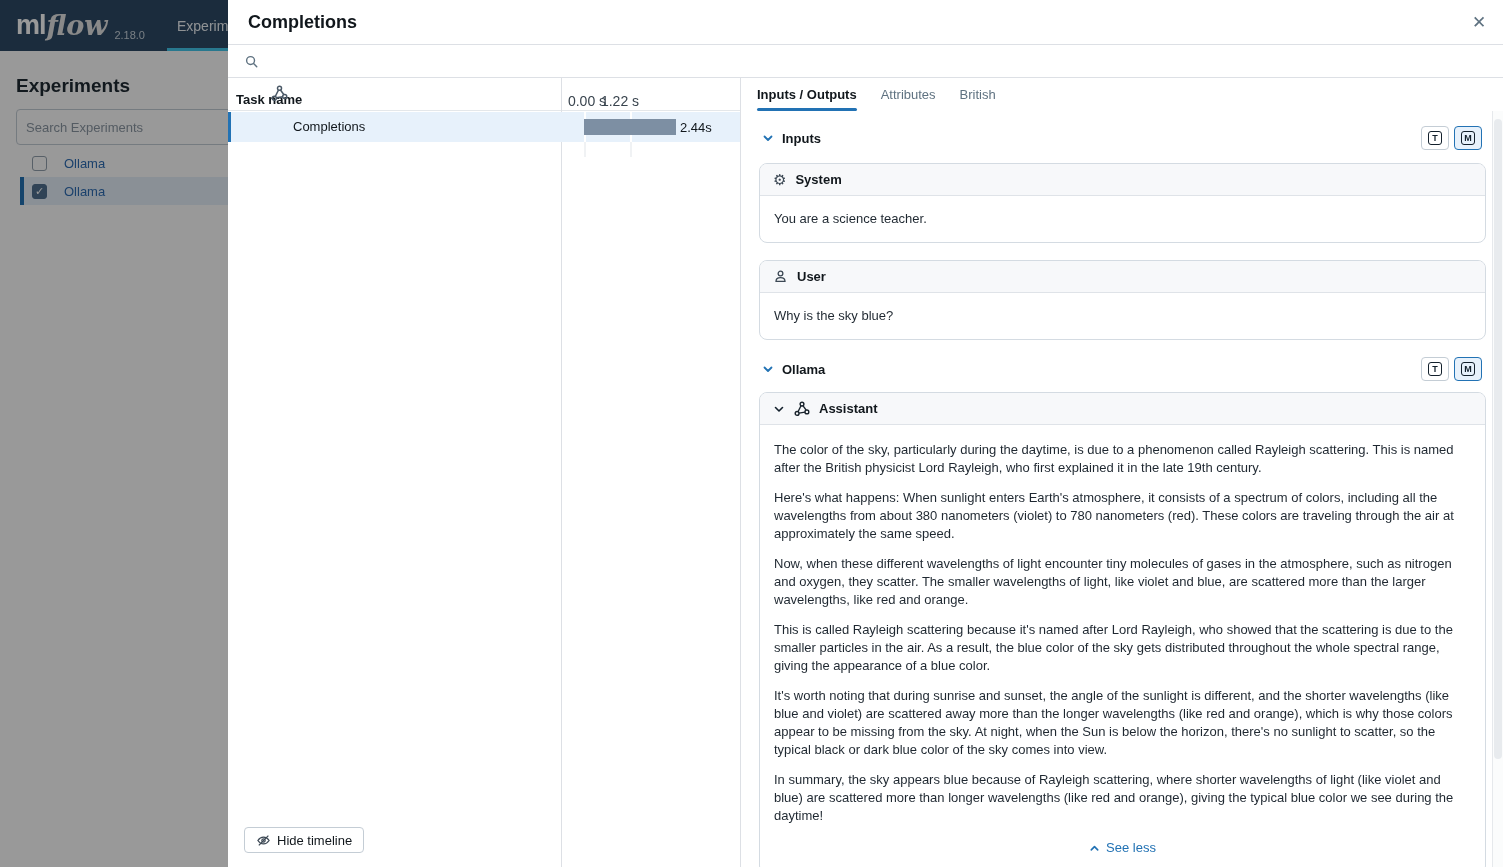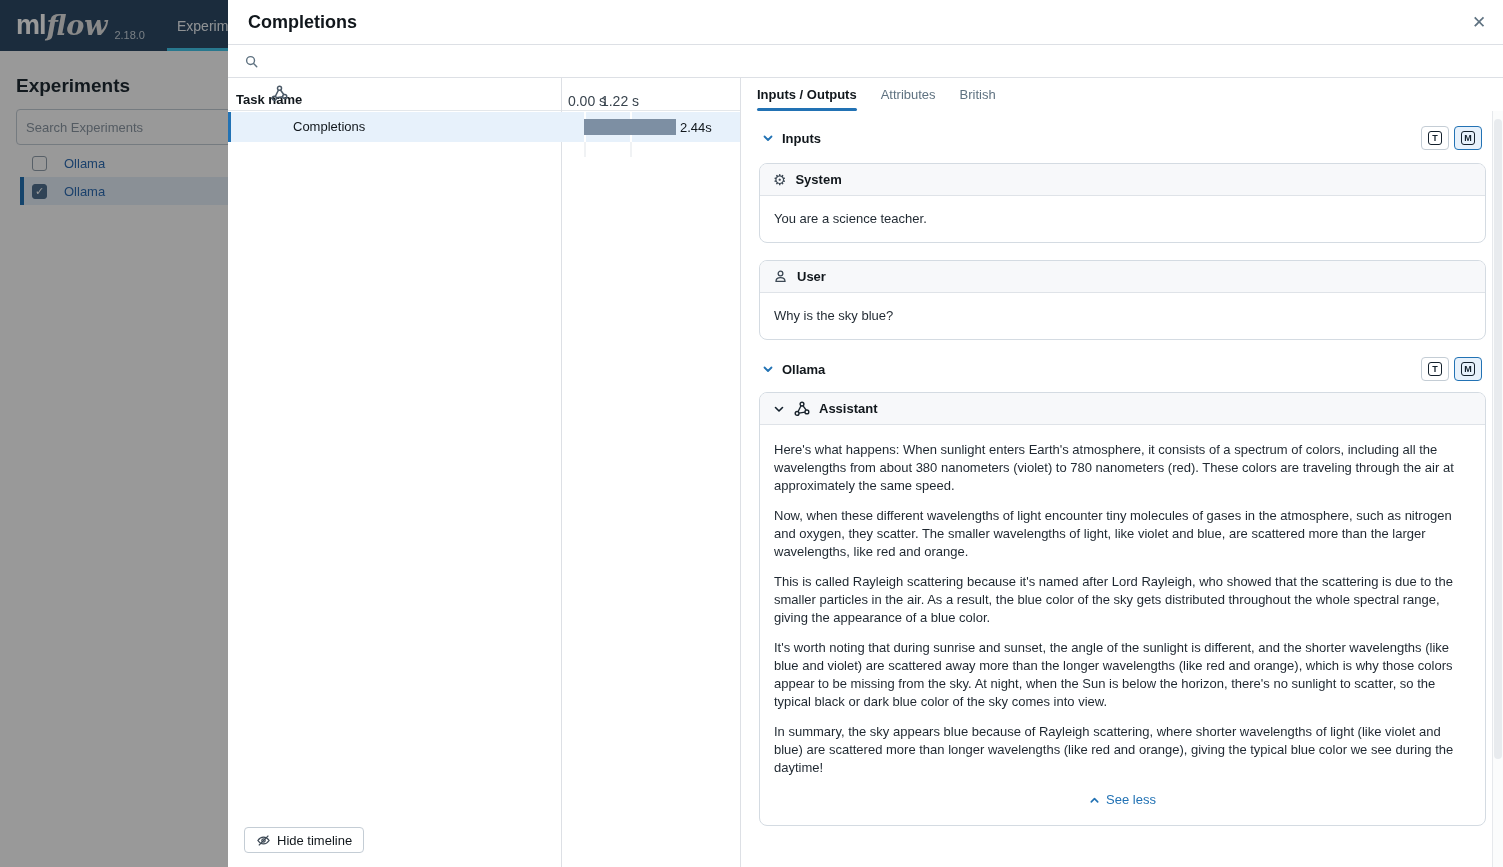--- a/index.html
+++ b/index.html
@@ -251,20 +251,21 @@
                     <circle cx="3.1" cy="12.4" r="1.9"></circle>
                     <circle cx="12.9" cy="10.9" r="1.9"></circle>
                     <line x1="7" y1="4.8" x2="4" y2="10.8"></line>
                     <line x1="8.9" y1="4.7" x2="12.2" y2="9.2"></line>
                     <line x1="5" y1="12.1" x2="11" y2="11.1"></line>
                   </svg>
               </span>
               <span class="msg-role">Assistant</span>
             </div>
             <div class="msg-body assistant-body">
+              <p>The color of the sky, particularly during the daytime, is due to a phenomenon called Rayleigh scattering. This is named after the British physicist Lord Rayleigh, who first explained it in the late 19th century.</p>
               <p>Here's what happens: When sunlight enters Earth's atmosphere, it consists of a spectrum of colors, including all the wavelengths from about 380 nanometers (violet) to 780 nanometers (red). These colors are traveling through the air at approximately the same speed.</p>
               <p>Now, when these different wavelengths of light encounter tiny molecules of gases in the atmosphere, such as nitrogen and oxygen, they scatter. The smaller wavelengths of light, like violet and blue, are scattered more than the larger wavelengths, like red and orange.</p>
               <p>This is called Rayleigh scattering because it's named after Lord Rayleigh, who showed that the scattering is due to the smaller particles in the air. As a result, the blue color of the sky gets distributed throughout the whole spectral range, giving the appearance of a blue color.</p>
               <p>It's worth noting that during sunrise and sunset, the angle of the sunlight is different, and the shorter wavelengths (like blue and violet) are scattered away more than the longer wavelengths (like red and orange), which is why those colors appear to be missing from the sky. At night, when the Sun is below the horizon, there's no sunlight to scatter, so the typical black or dark blue color of the sky comes into view.</p>
               <p>In summary, the sky appears blue because of Rayleigh scattering, where shorter wavelengths of light (like violet and blue) are scattered more than longer wavelengths (like red and orange), giving the typical blue color we see during the daytime!</p>
               <div class="see-less">
                 <span>
                   <svg width="11" height="11" viewBox="0 0 12 12" fill="none" stroke="#2272b4" stroke-width="1.8" stroke-linecap="round" stroke-linejoin="round">
                       <path d="M2.5 7.5 L6 4 L9.5 7.5"></path>
                     </svg>

